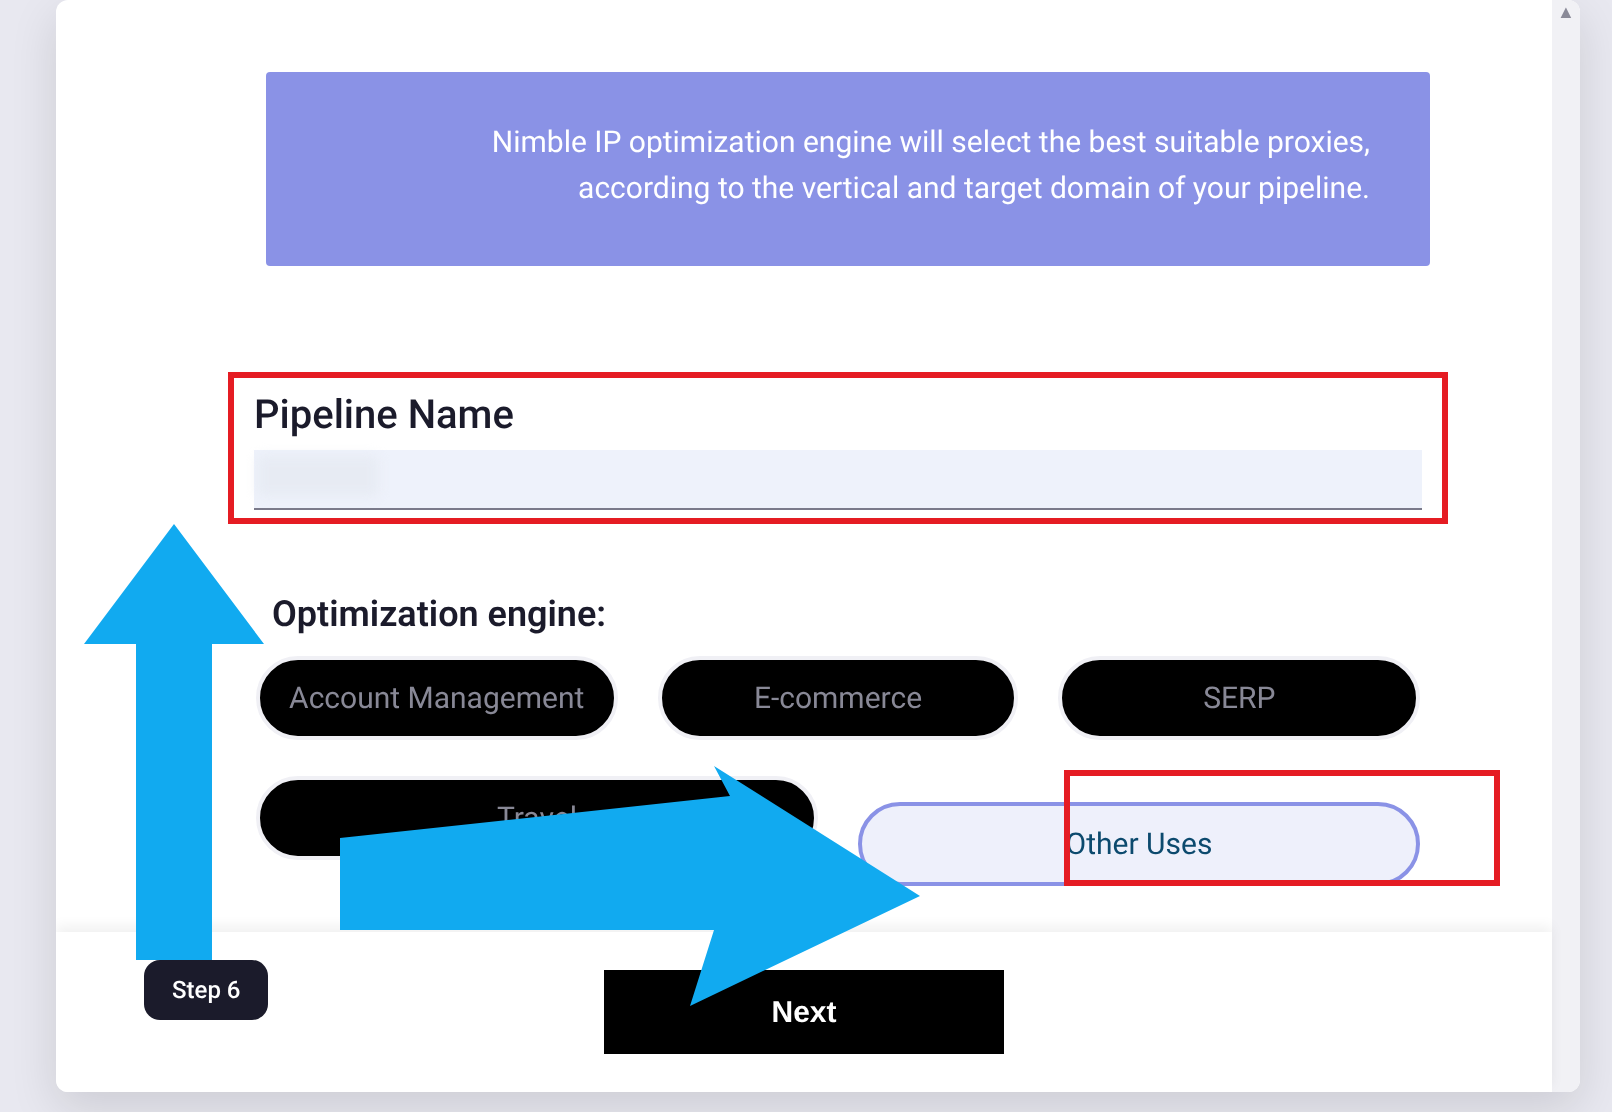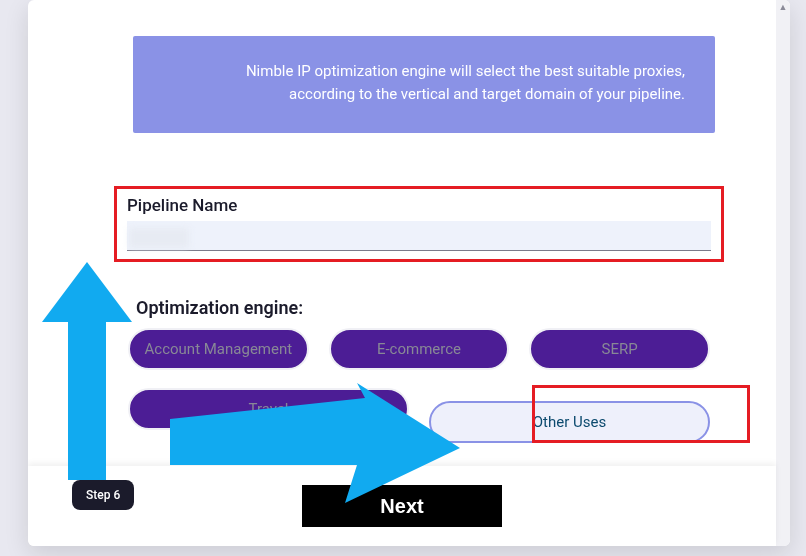--- a/index.html
+++ b/index.html
@@ -62,21 +62,21 @@
   .pname-frame {
     position: absolute;
     left: 86px;
     right: 66px;
     top: 186px;
     height: 76px;
     border: 3px solid #e51c23;
     padding: 6px 10px 8px;
   }
   .pname-label {
-    font-size: 17px;
+    font-size: 20px;
     color: #1b1b2b;
     font-weight: 500;
     margin-bottom: 6px;
   }
   .pname-input {
     width: 100%;
     height: 30px;
     border: none;
     border-bottom: 1px solid #7a7a8a;
     background: #eef2fb;
@@ -117,21 +117,21 @@
   .chip {
     flex: 1 1 0;
     height: 42px;
     border: 2px solid #f0f0f5;
     border-radius: 22px;
     display: flex;
     align-items: center;
     justify-content: center;
     font-size: 15px;
     color: #888896;
-    background: #4c1d95;
+    background: #000000;
     cursor: pointer;
   }
   .chip.selected {
     border-color: #8a92e6;
     background: #eef0fb;
     color: #0c4a6e;
     margin-top: 13px;
   }
   .otheruses-frame {
     position: absolute;
@@ -153,21 +153,21 @@
     display: flex;
     align-items: center;
     justify-content: center;
   }
   .next-btn {
     width: 200px;
     height: 42px;
     background: #000;
     color: #fff;
     border: none;
-    font-size: 20px;
+    font-size: 15px;
     font-weight: 600;
     cursor: pointer;
   }
   .step-badge {
     position: absolute;
     left: 72px;
     top: 480px;
     background: #1b1b2b;
     color: #fff;
     font-size: 12px;

